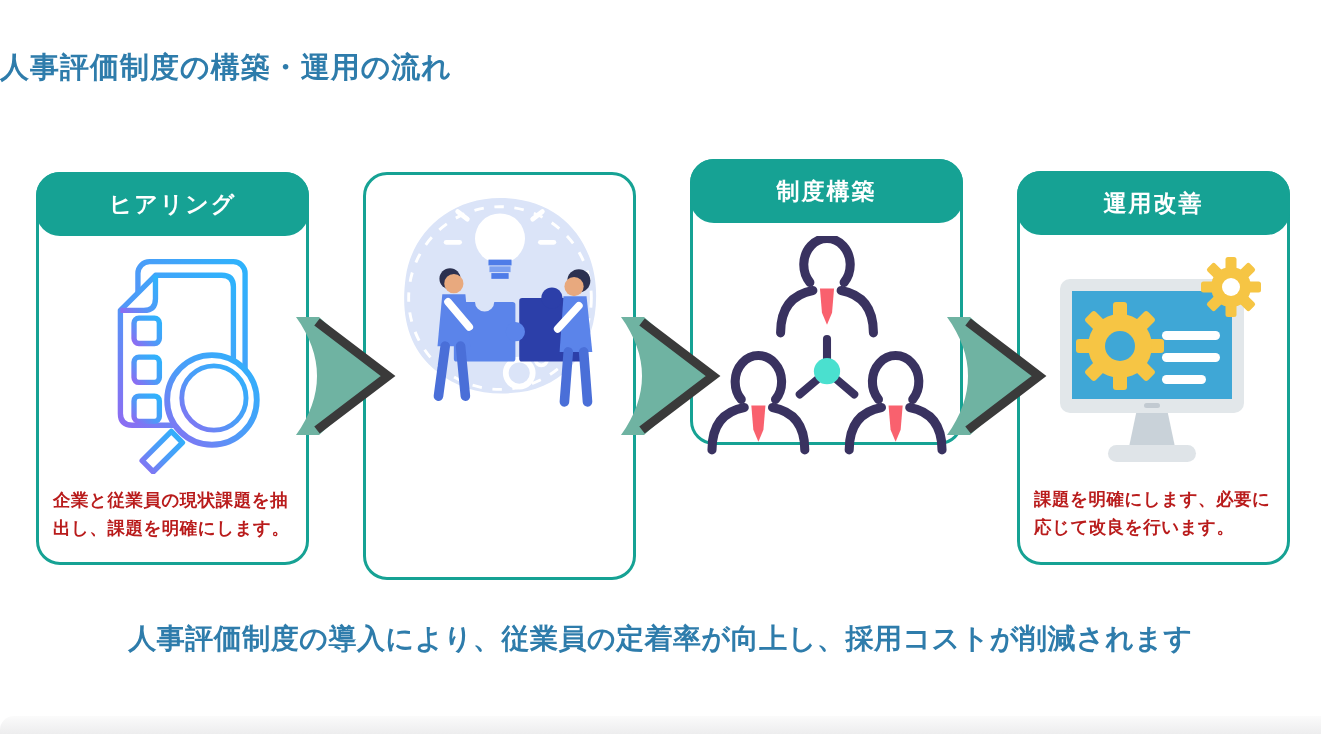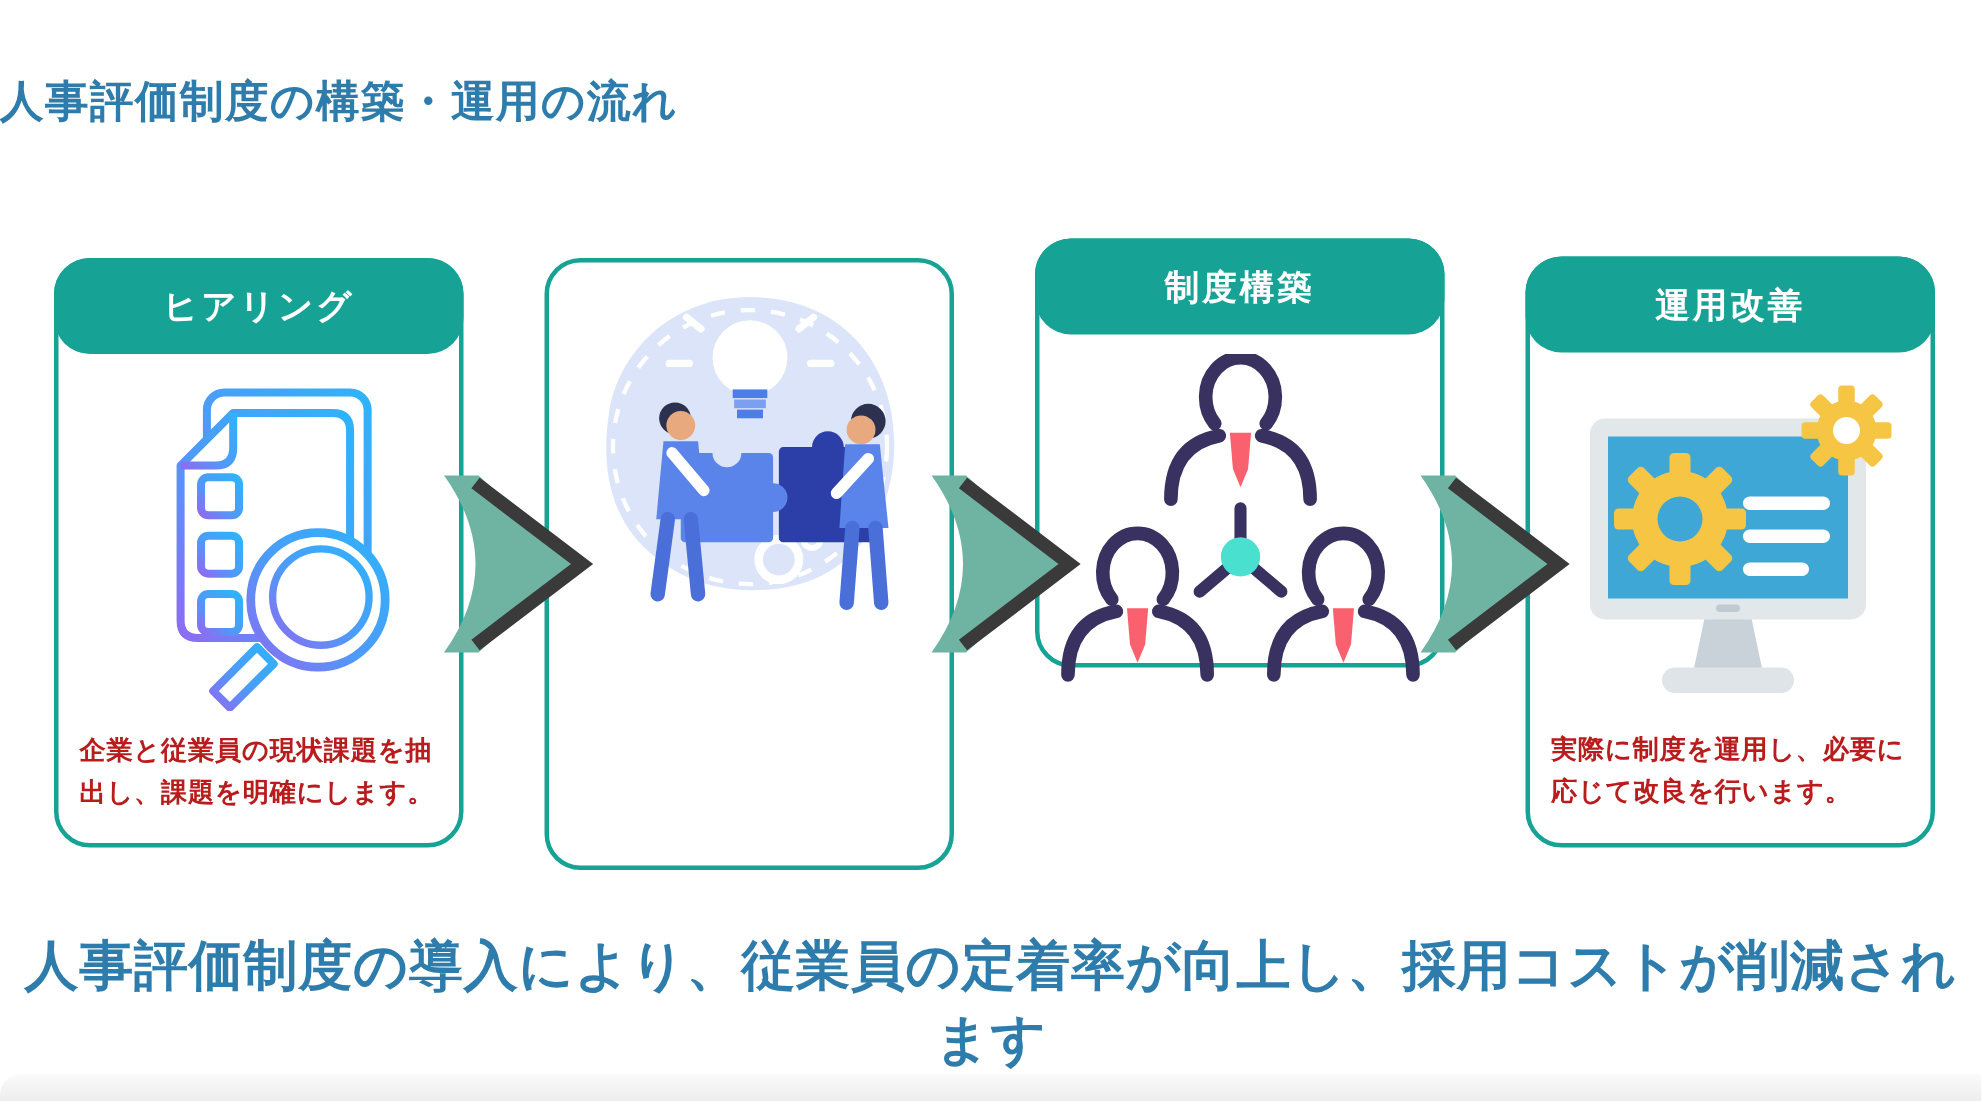--- a/index.html
+++ b/index.html
@@ -8,21 +8,21 @@
     font-family:"Liberation Sans","DejaVu Sans",sans-serif;
     overflow:hidden;
   }
   .page-title{
     position:absolute;top:48px;left:0;width:100%;
     text-align:left;font-size:29px;font-weight:bold;color:#2e7cab;
     letter-spacing:1px;
   }
   .tagline{
     position:absolute;top:620px;left:0;width:100%;
-    text-align:center;font-size:36px;font-weight:bold;color:#2e7cab;
+    text-align:center;font-size:28px;font-weight:bold;color:#2e7cab;
     letter-spacing:0.5px;
   }
   .card{
     position:absolute;width:273px;background:#ffffff;
     border:3px solid #16a294;border-radius:24px;
     box-sizing:border-box;display:flex;flex-direction:column;
   }
   .card-header{
     margin:-3px -3px 0 -3px;height:64px;border-radius:24px;
     background:#16a294;display:flex;align-items:center;justify-content:center;
@@ -197,21 +197,21 @@
           <rect x="191.5" y="8" width="11" height="14" rx="2.5" transform="rotate(180 197 38)"></rect>
           <rect x="191.5" y="8" width="11" height="14" rx="2.5" transform="rotate(225 197 38)"></rect>
           <rect x="191.5" y="8" width="11" height="14" rx="2.5" transform="rotate(270 197 38)"></rect>
           <rect x="191.5" y="8" width="11" height="14" rx="2.5" transform="rotate(315 197 38)"></rect>
         </g>
         <circle cx="197" cy="38" r="20" fill="#f6c544"></circle>
         <circle cx="197" cy="38" r="9" fill="#ffffff"></circle>
       </g>
     </svg>
   </div>
-  <div class="card-text">実際に制度を運用し、必要に応じて改良を行います。</div>
+  <div class="card-text">課題を明確にします、必要に応じて改良を行います。</div>
 </div>
 
 <svg class="flow-arrow" id="arrow-1" viewBox="0 0 112 128">
   <path d="M10,5 C38,44 38,84 10,123 L33,123 L99,64 L33,5 Z" fill="#6fb3a2"></path>
   <path d="M31,10 L102,64 L31,118" fill="none" stroke="#3a3a3a" stroke-width="9"></path>
 </svg>
 <svg class="flow-arrow" id="arrow-2" viewBox="0 0 112 128">
   <path d="M10,5 C38,44 38,84 10,123 L33,123 L99,64 L33,5 Z" fill="#6fb3a2"></path>
   <path d="M31,10 L102,64 L31,118" fill="none" stroke="#3a3a3a" stroke-width="9"></path>
 </svg>

